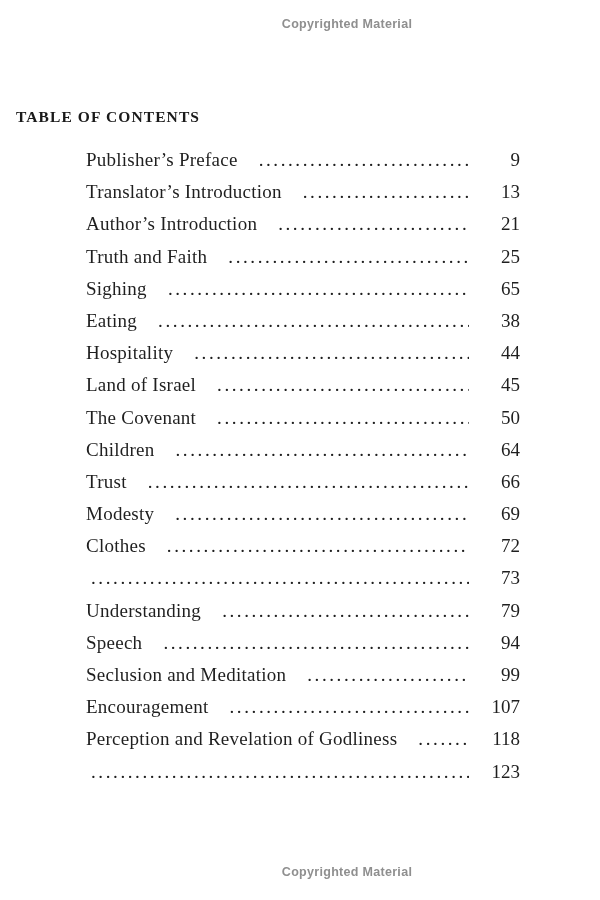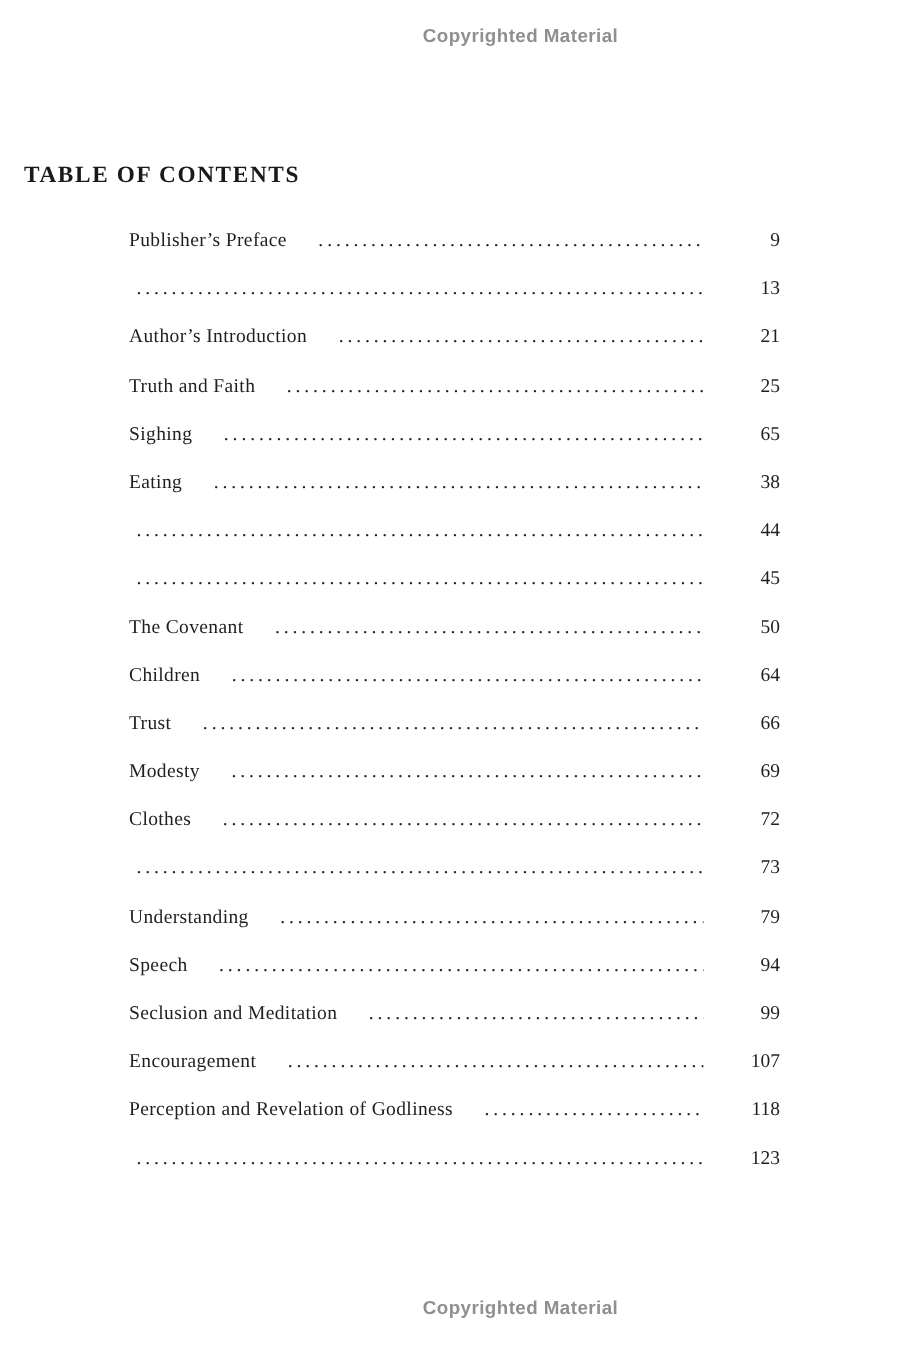--- a/index.html
+++ b/index.html
@@ -41,21 +41,21 @@
     position: absolute;
     top: 144px;
     left: 86px;
     right: 80px;
   }
   .row {
     display: flex;
     align-items: baseline;
     height: 32.2px;
     line-height: 32.2px;
-    font-size: 13px;
+    font-size: 19px;
     color: #1f1f1f;
     gap: 16px;
   }
   .label {
     white-space: nowrap;
     letter-spacing: 0.25px;
   }
   .leader {
     flex: 1;
     overflow: hidden;
@@ -78,20 +78,21 @@
 
   <div class="toc-title">TABLE OF CONTENTS</div>
 
   <div class="toc" id="toc-list">
       <div class="row">
         <span class="label">Publisher’s Preface</span>
         <span class="leader" aria-hidden="true">........................................................................................................................</span>
         <span class="page-num">9</span>
       </div>
       <div class="row">
+        <span class="label">Translator’s Introduction</span>
         <span class="leader" aria-hidden="true">........................................................................................................................</span>
         <span class="page-num">13</span>
       </div>
       <div class="row">
         <span class="label">Author’s Introduction</span>
         <span class="leader" aria-hidden="true">........................................................................................................................</span>
         <span class="page-num">21</span>
       </div>
       <div class="row">
         <span class="label">Truth and Faith</span>
@@ -102,24 +103,26 @@
         <span class="label">Sighing</span>
         <span class="leader" aria-hidden="true">........................................................................................................................</span>
         <span class="page-num">65</span>
       </div>
       <div class="row">
         <span class="label">Eating</span>
         <span class="leader" aria-hidden="true">........................................................................................................................</span>
         <span class="page-num">38</span>
       </div>
       <div class="row">
+        <span class="label">Hospitality</span>
         <span class="leader" aria-hidden="true">........................................................................................................................</span>
         <span class="page-num">44</span>
       </div>
       <div class="row">
+        <span class="label">Land of Israel</span>
         <span class="leader" aria-hidden="true">........................................................................................................................</span>
         <span class="page-num">45</span>
       </div>
       <div class="row">
         <span class="label">The Covenant</span>
         <span class="leader" aria-hidden="true">........................................................................................................................</span>
         <span class="page-num">50</span>
       </div>
       <div class="row">
         <span class="label">Children</span>

